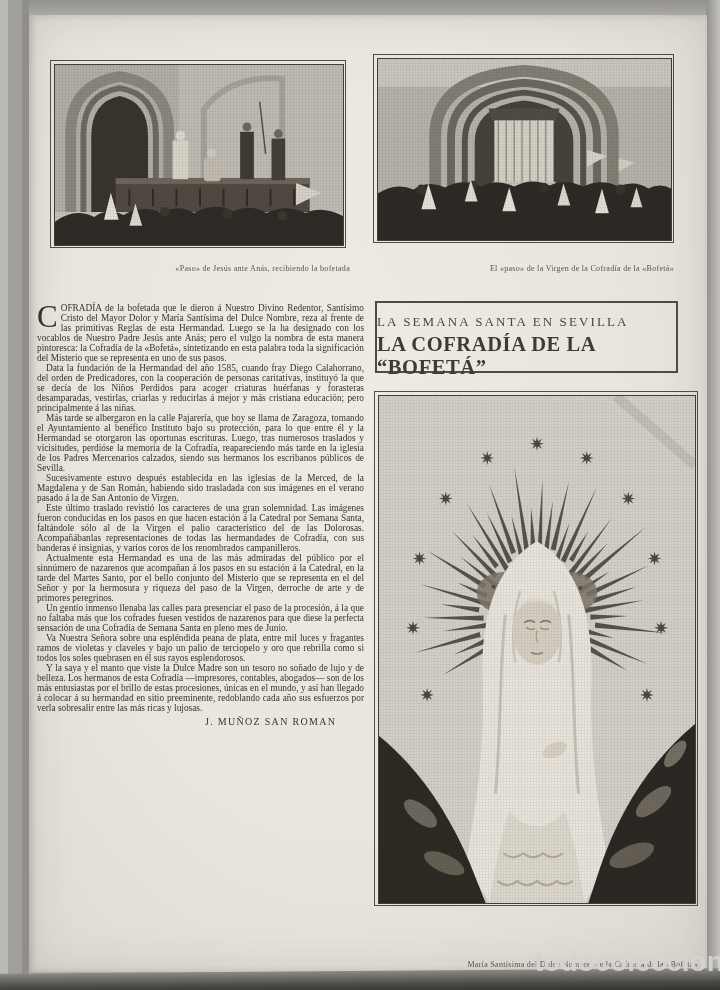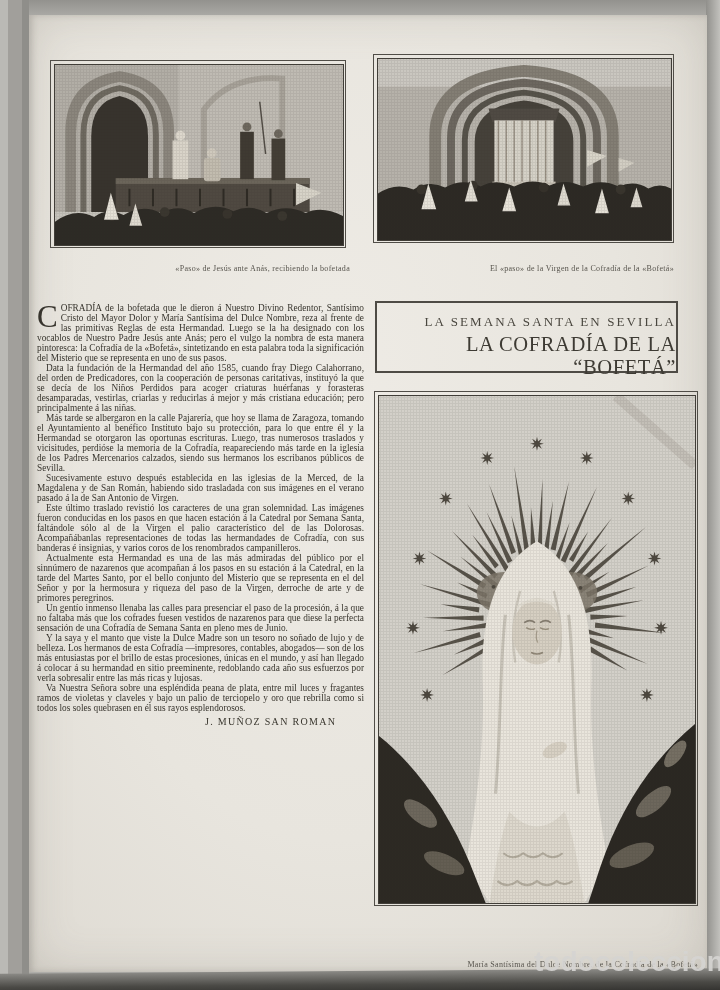--- a/index.html
+++ b/index.html
@@ -32,23 +32,23 @@
   .photo-left{left:21px;top:45px;width:288px;height:180px;}
   .photo-right{left:344px;top:39px;width:293px;height:181px;}
   .photo-virgin{left:345px;top:376px;width:316px;height:507px;}
   .caption{position:absolute;font-size:8px;line-height:10px;color:#57544d;
     text-align:right;letter-spacing:.3px;}
   .cap-left{left:17px;top:249px;width:304px;}
   .cap-right{left:342px;top:249px;width:303px;}
   .cap-virgin{left:345px;top:945px;width:324px;}
   
   .headline{position:absolute;left:346px;top:286px;width:299px;height:68px;
-    border:2px solid #4e4b45;text-align:right;}
+    border:2px solid #4e4b45;text-align:left;}
   .kicker{margin-top:11px;font-size:13px;letter-spacing:2.1px;color:#4a473f;}
-  .title{margin-top:3px;font-size:20.5px;letter-spacing:.6px;color:#3e3b34;}
+  .title{margin-top:3px;font-size:20.5px;letter-spacing:.6px;color:#3e3b34;font-weight:bold;}
   
   .column{position:absolute;left:8px;top:288px;width:327px;
     font-size:9.3px;line-height:10px;text-align:justify;color:#37342d;}
   .column p{margin:0;text-indent:9px;}
   .column p.first{text-indent:0;}
   .dropcap{float:left;font-size:31px;line-height:26px;padding:1px 3px 0 0;color:#37342d;}
   .byline{margin-top:4px;padding-left:168px;font-size:10px;letter-spacing:1.3px;
     white-space:nowrap;color:#3a372f;}
   
   .watermark{position:absolute;left:534px;top:946px;z-index:6;
@@ -136,22 +136,22 @@
   </div>
 
   <div class="column">
     <p class="first"><span class="dropcap">C</span><span>OFRADÍA de la bofetada que le dieron á Nuestro Divino Redentor, Santísimo Cristo del Mayor Dolor y María Santísima del Dulce Nombre, reza al frente de las primitivas Reglas de esta Hermandad. Luego se la ha designado con los vocablos de Nuestro Padre Jesús ante Anás; pero el vulgo la nombra de esta manera pintoresca: la Cofradía de la «Bofetá», sintetizando en esta palabra toda la significación del Misterio que se representa en uno de sus pasos.</span></p>
     <p>Data la fundación de la Hermandad del año 1585, cuando fray Diego Calahorrano, del orden de Predicadores, con la cooperación de personas caritativas, instituyó la que se decía de los Niños Perdidos para acoger criaturas huérfanas y forasteras desamparadas, vestirlas, criarlas y reducirlas á mejor y más cristiana educación; pero principalmente á las niñas.</p>
     <p>Más tarde se albergaron en la calle Pajarería, que hoy se llama de Zaragoza, tomando el Ayuntamiento al benéfico Instituto bajo su protección, para lo que entre él y la Hermandad se otorgaron las oportunas escrituras. Luego, tras numerosos traslados y vicisitudes, perdióse la memoria de la Cofradía, reapareciendo más tarde en la iglesia de los Padres Mercenarios calzados, siendo sus hermanos los escribanos públicos de Sevilla.</p>
     <p>Sucesivamente estuvo después establecida en las iglesias de la Merced, de la Magdalena y de San Román, habiendo sido trasladada con sus imágenes en el verano pasado á la de San Antonio de Virgen.</p>
     <p>Este último traslado revistió los caracteres de una gran solemnidad. Las imágenes fueron conducidas en los pasos en que hacen estación á la Catedral por Semana Santa, faltándole sólo al de la Virgen el palio característico del de las Dolorosas. Acompañábanlas representaciones de todas las hermandades de Cofradía, con sus banderas é insignias, y varios coros de los renombrados campanilleros.</p>
     <p>Actualmente esta Hermandad es una de las más admiradas del público por el sinnúmero de nazarenos que acompañan á los pasos en su estación á la Catedral, en la tarde del Martes Santo, por el bello conjunto del Misterio que se representa en el del Señor y por la hermosura y riqueza del paso de la Virgen, derroche de arte y de primores peregrinos.</p>
     <p>Un gentío inmenso llenaba las calles para presenciar el paso de la procesión, á la que no faltaba más que los cofrades fuesen vestidos de nazarenos para que diese la perfecta sensación de una Cofradía de Semana Santa en pleno mes de Junio.</p>
+    <p>Va Nuestra Señora sobre una espléndida peana de plata, entre mil luces y fragantes ramos de violetas y claveles y bajo un palio de terciopelo y oro que rebrilla como si todos los soles quebrasen en él sus rayos esplendorosos.</p>
     <p>Y la saya y el manto que viste la Dulce Madre son un tesoro no soñado de lujo y de belleza. Los hermanos de esta Cofradía —impresores, contables, abogados— son de los más entusiastas por el brillo de estas procesiones, únicas en el mundo, y así han llegado á colocar á su hermandad en sitio preeminente, redoblando cada año sus esfuerzos por verla sobresalir entre las más ricas y lujosas.</p>
-    <p>Va Nuestra Señora sobre una espléndida peana de plata, entre mil luces y fragantes ramos de violetas y claveles y bajo un palio de terciopelo y oro que rebrilla como si todos los soles quebrasen en él sus rayos esplendorosos.</p>
     <div class="byline">J. MUÑOZ SAN ROMAN</div>
   </div>
 
   <div class="frame photo-virgin">
     <div class="ph">
       <svg viewBox="0 0 320 510" preserveAspectRatio="none">
         <rect width="320" height="510" fill="#d3d0c9"></rect>
         <path d="M240,0 L320,70" stroke="#c3bfb7" stroke-width="10" fill="none"></path>
         <g id="virgin-rays">
             <path d="M116.9,252.6 L64.2,281.0 L114.6,248.0 Z" fill="#575249"></path>

